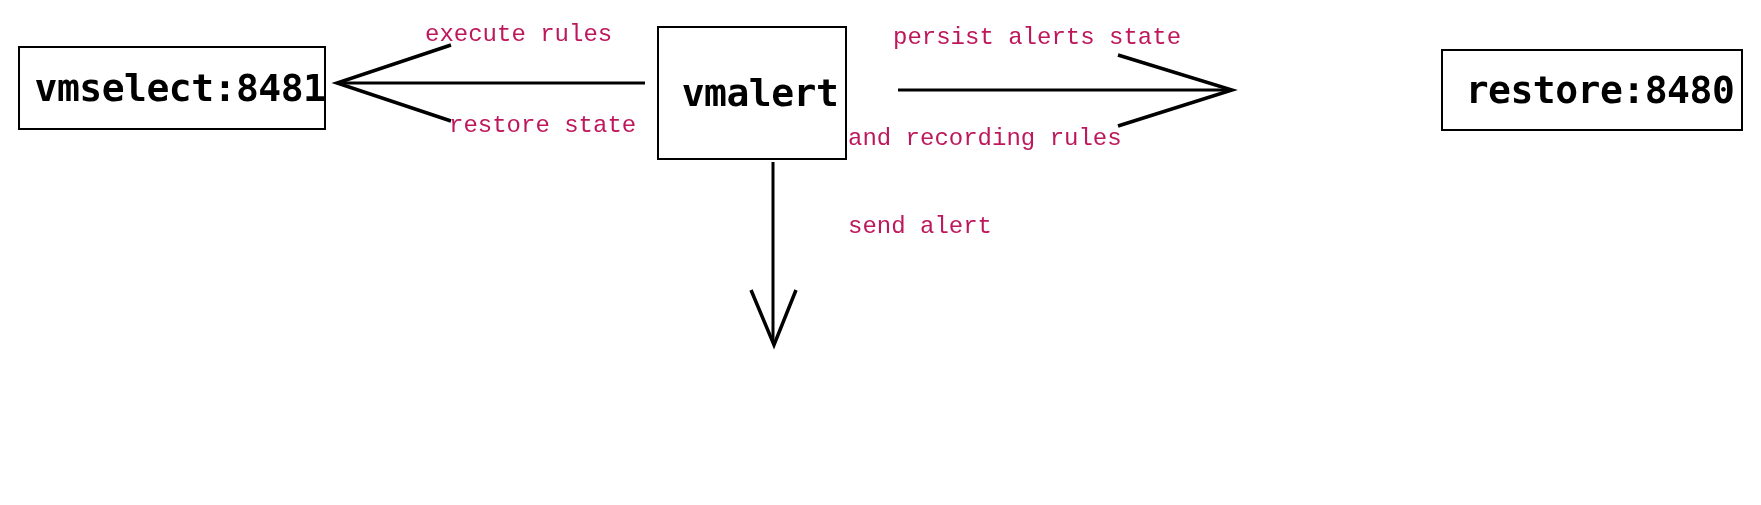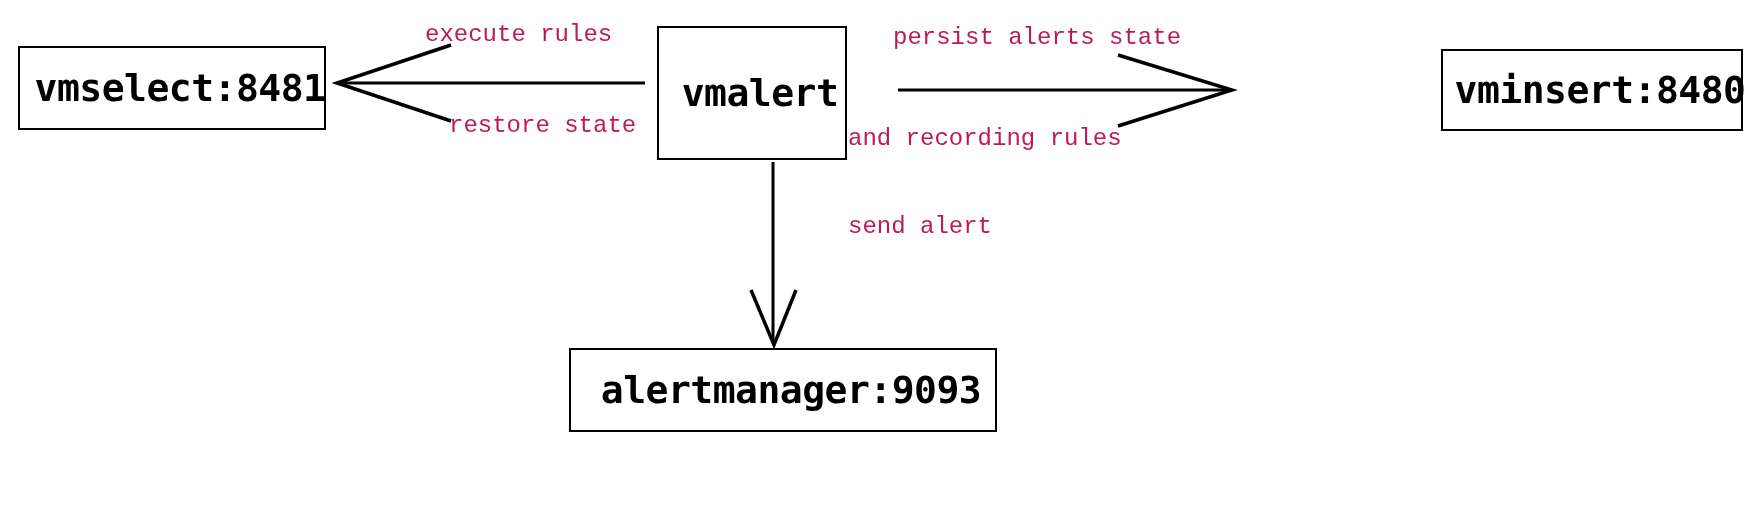--- a/index.html
+++ b/index.html
@@ -127,26 +127,23 @@
 
   <div class="node-box" id="node-vmselect">
     <span class="node-label">vmselect:8481</span>
   </div>
 
   <div class="node-box" id="node-vmalert">
     <span class="node-label">vmalert</span>
   </div>
 
   <div class="node-box" id="node-vminsert">
-    <span class="node-label">vminsert:8480</span>
+    <span class="node-label">restore:8480</span>
   </div>
 
-  <div class="node-box" id="node-alertmanager">
-    <span class="node-label">alertmanager:9093</span>
-  </div>
 
   <div class="edge-label" id="label-execute-rules">execute rules</div>
 
   <div class="edge-label" id="label-restore-state">restore state</div>
 
   <div class="edge-label" id="label-persist-alerts">persist alerts state</div>
 
   <div class="edge-label" id="label-recording-rules">and recording rules</div>
 
   <div class="edge-label" id="label-send-notifications">

